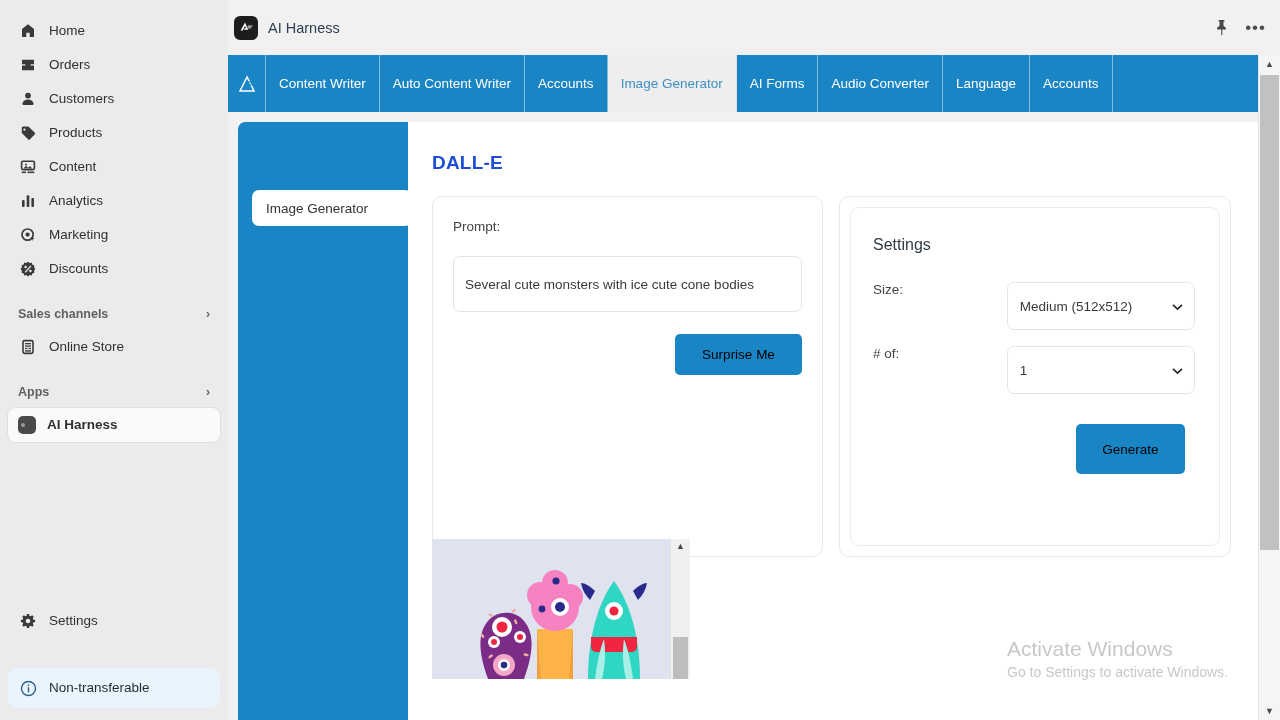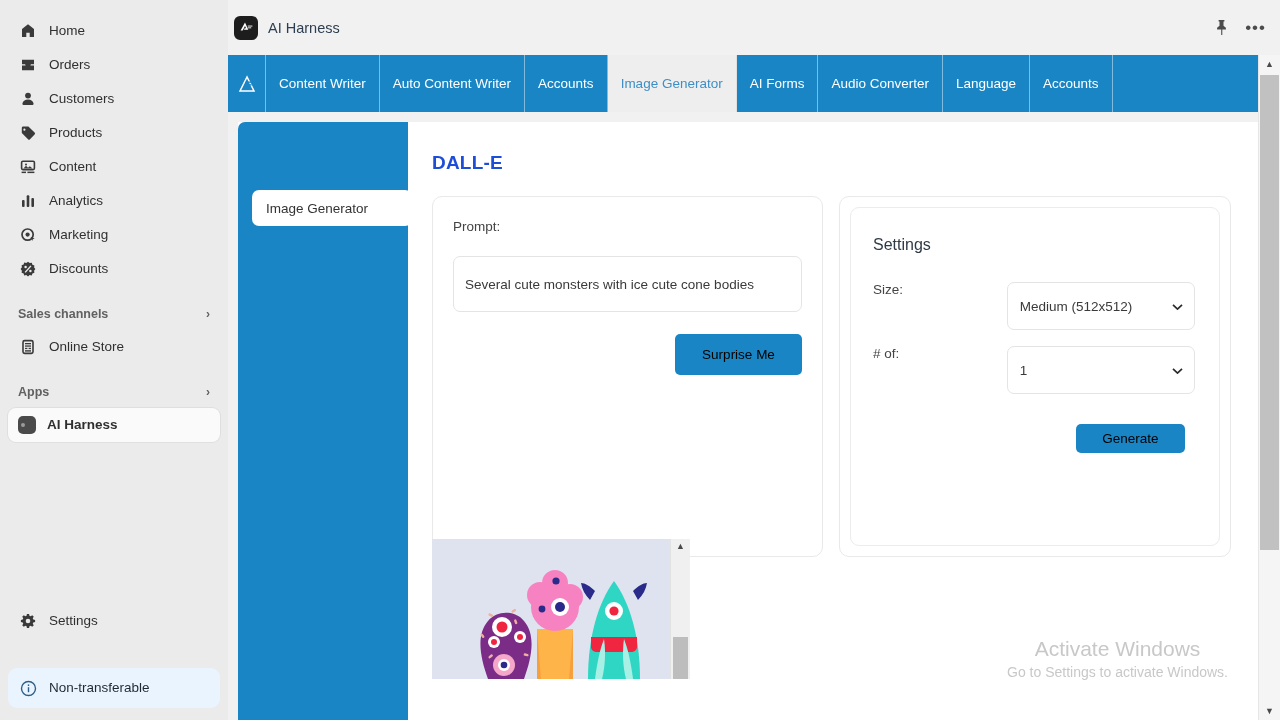--- a/index.html
+++ b/index.html
@@ -219,21 +219,21 @@
     font-size: 13.5px;
     color: #3a3a3a;
     background: #ffffff;
     cursor: pointer;
   }
   .select .caret {
     position: absolute; right: 11px; top: 50%;
     transform: translateY(-50%);
     color: #2b2b2b;
   }
-  .btn-generate { width: 109px; height: 29px; }
+  .btn-generate { width: 109px; height: 50px; }
   .row-gen { display: flex; justify-content: flex-end; margin-top: 30px; padding-right: 10px; }
 
   
   .preview-wrap {
     position: absolute;
     left: 24px; top: 417px;
     width: 258px; height: 140px;
     display: flex;
   }
   .preview-img {
@@ -271,21 +271,21 @@
   .page-scroll .arrow.top { top: 0; }
   .page-scroll .arrow.bot { bottom: 0; }
   .page-scroll .thumb {
     position: absolute; left: 1px; right: 1px; top: 20px; height: 475px;
     background: #c1c1c1; cursor: grab;
   }
 
   
   .watermark {
     position: absolute; right: 52px; bottom: 40px;
-    text-align: center; color: #c6c6c6;
+    text-align: left; color: #c6c6c6;
     pointer-events: none;
     margin-left: 48px;
   }
   .wm1 { font-size: 21px; line-height: 30px; color: #c8c8c8; }
   .wm2 { font-size: 14px; color: #c8c8c8; }
 </style>
 </head>
 <body>
 
 <div id="app">

